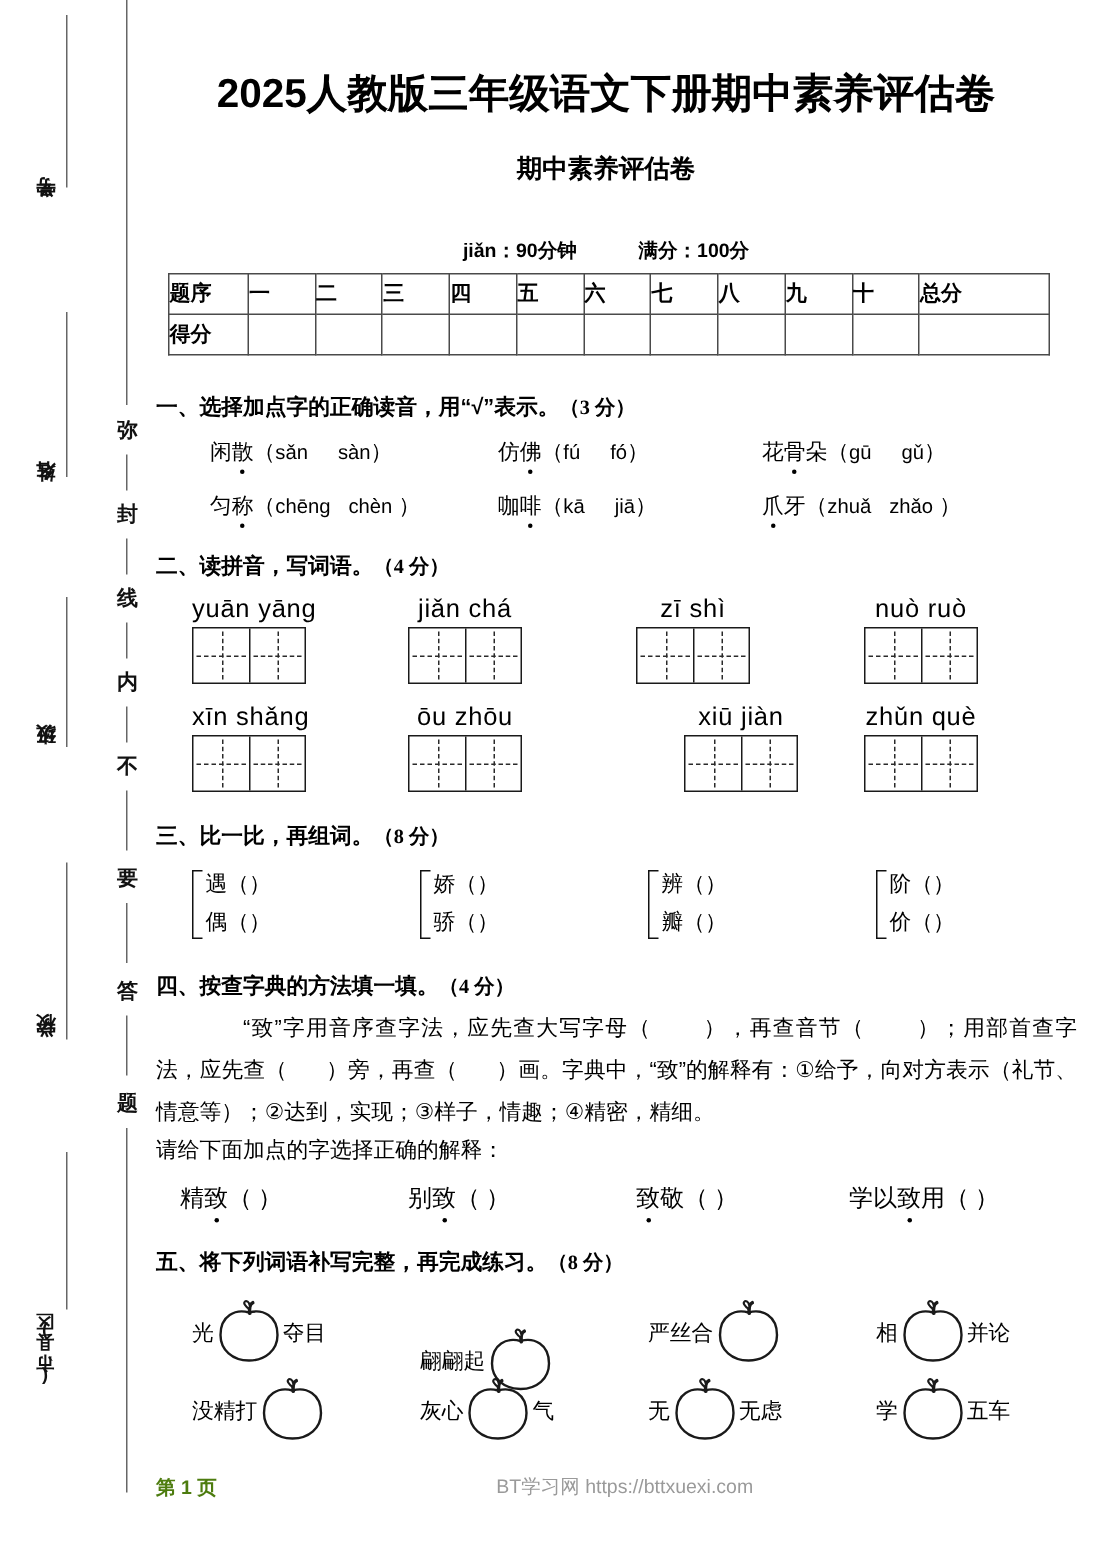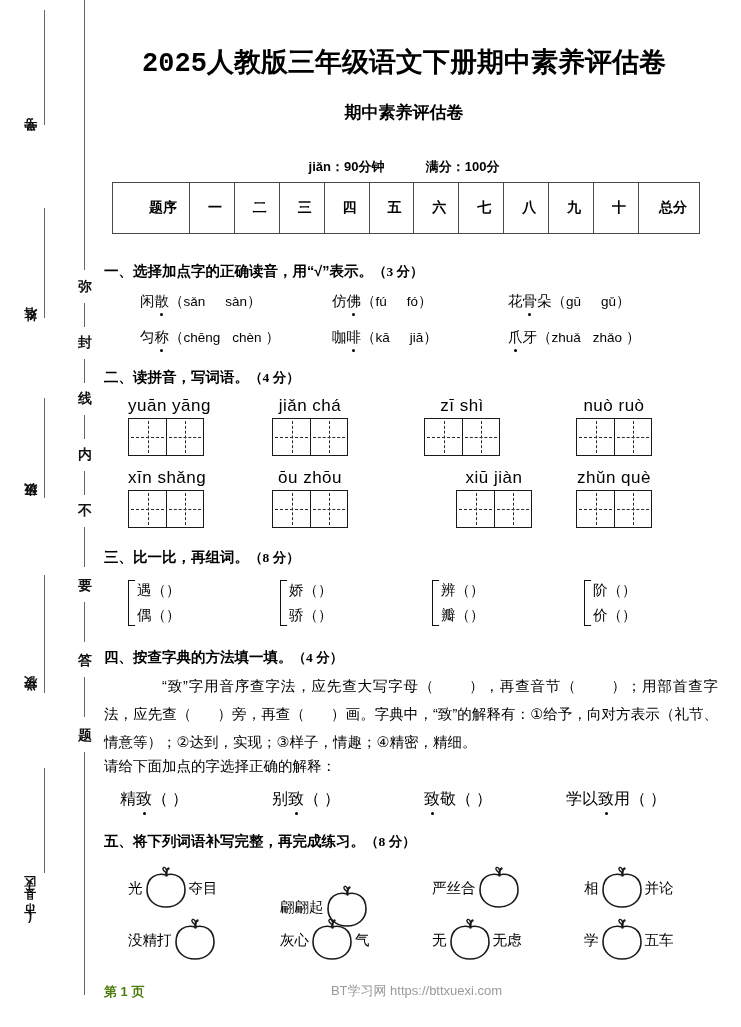--- a/index.html
+++ b/index.html
@@ -75,21 +75,21 @@
     left: 104px;
     top: 0;
     width: 625px;
     height: 1027px;
   }
 
   .title-main {
     position: absolute;
     left: 0; top: 44px; width: 600px;
     text-align: center;
-    font-family: Liberation Mono, monospace;
+    font-family: Liberation Sans, sans-serif;
     font-weight: bold;
     font-size: 27px;
     letter-spacing: 0px;
     white-space: nowrap;
   }
   .title-sub {
     position: absolute;
     left: 0; top: 101px; width: 600px;
     text-align: center;
     font-family: "Liberation Sans", "DejaVu Sans", sans-serif;
@@ -109,26 +109,26 @@
   
   .score-table {
     position: absolute;
     left: 8px; top: 182px;
     border-collapse: collapse;
     width: 588px;
   }
   .score-table td {
     border: 1px solid #4a4a4a;
     height: 26px;
-    text-align: right;
+    text-align: left;
     vertical-align: middle;
     font-family: "Liberation Sans", "DejaVu Sans", sans-serif;
     font-weight: bold;
     font-size: 14px;
-    padding: 12px;
+    padding: 0;
   }
   .score-table td.hdr { width: 52px; }
 
   
   .sec-h {
     position: absolute;
     left: 0;
     font-family: "Liberation Sans", "DejaVu Sans", sans-serif;
     font-weight: bold;
     font-size: 14.5px;
@@ -336,20 +336,34 @@
         <td>三</td>
         <td>四</td>
         <td>五</td>
         <td>六</td>
         <td>七</td>
         <td>八</td>
         <td>九</td>
         <td>十</td>
         <td>总分</td>
       </tr>
+      <tr>
+        <td class="hdr">得分</td>
+        <td></td>
+        <td></td>
+        <td></td>
+        <td></td>
+        <td></td>
+        <td></td>
+        <td></td>
+        <td></td>
+        <td></td>
+        <td></td>
+        <td></td>
+      </tr>
     </tbody>
       </table>
 
     <div class="sec-h" style="top:262px;">
       <span>一</span><span>、选择加点字的正确读音，用“√”表示。</span><span class="pts">（3 分）</span>
     </div>
 
     <div class="pron-item" style="left:36px; top:292px;">
       <span>闲</span><span class="dotted">散</span>（<span class="py">sǎn</span><span class="sp-m"></span><span class="py">sàn</span>）
     </div>

